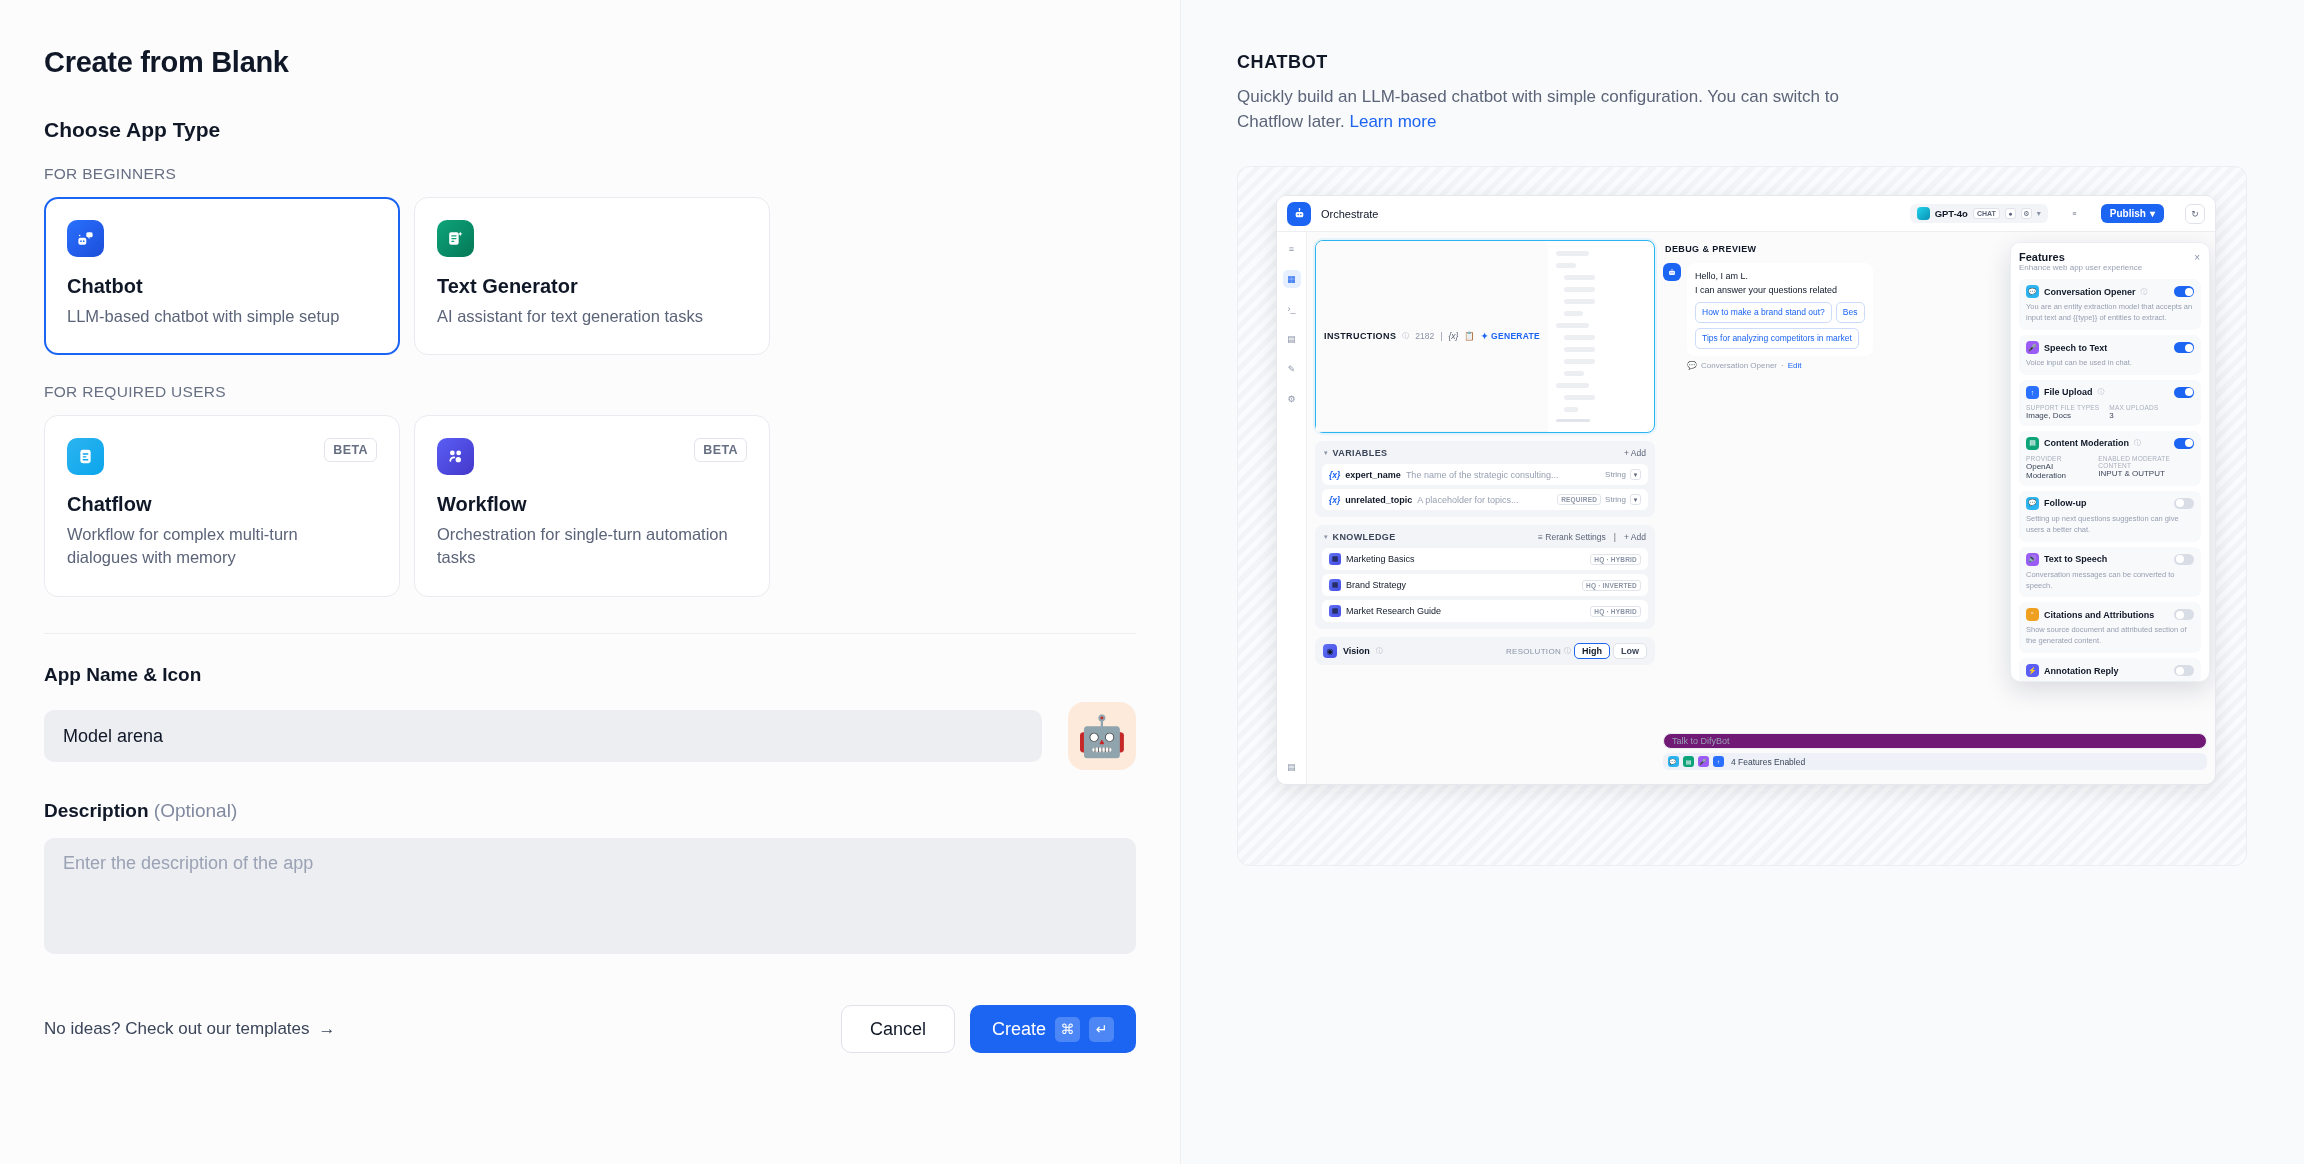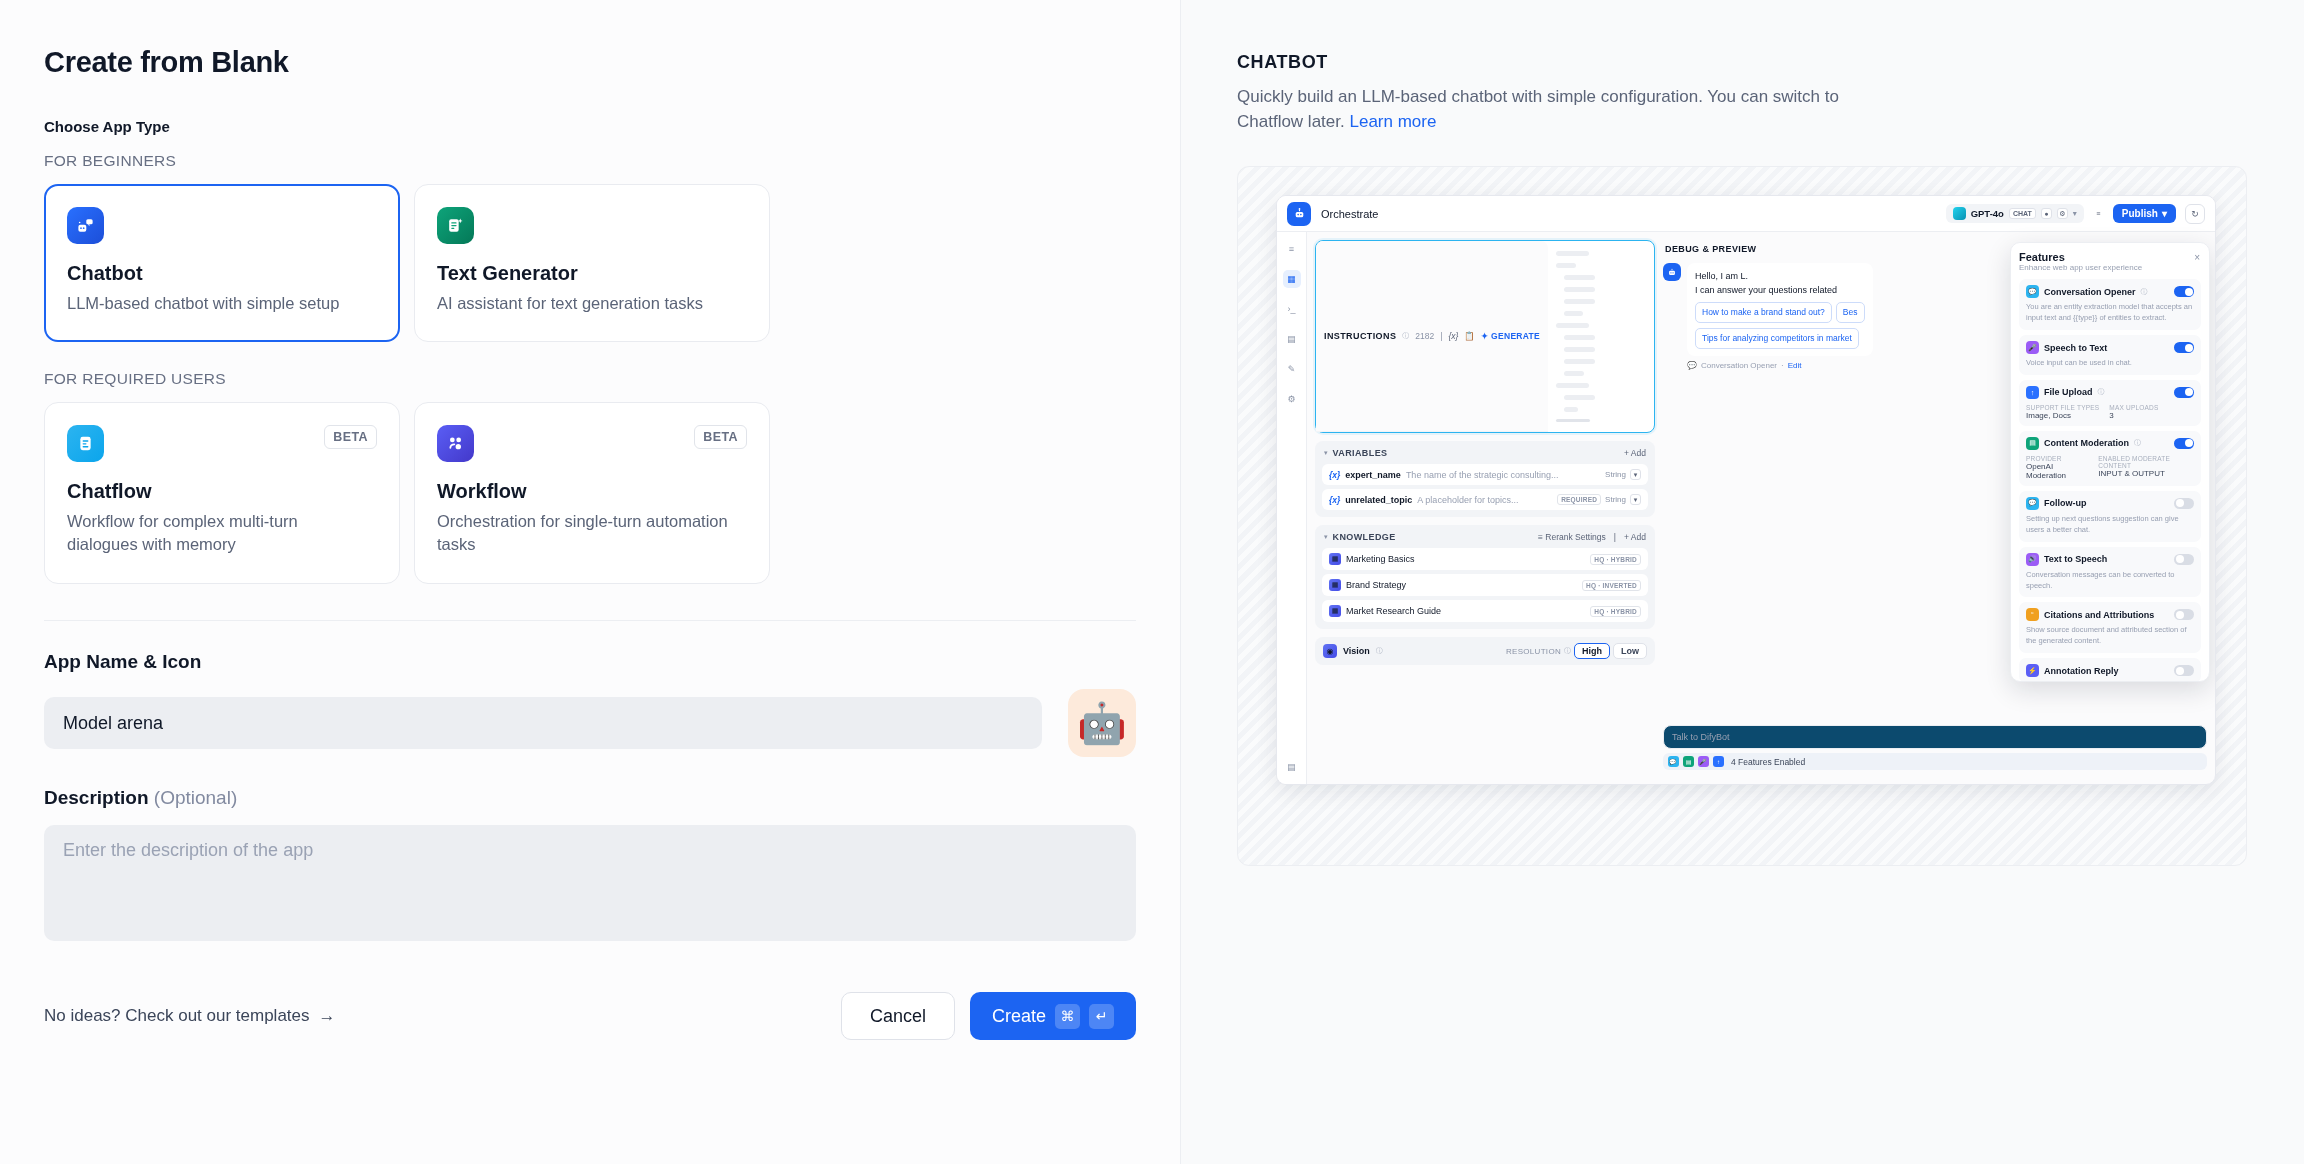--- a/index.html
+++ b/index.html
@@ -17,22 +17,22 @@
     width: 1180px; height: 100%;
     background: #fcfcfd;
     padding: 46px 44px 0 44px;
     position: relative;
   }
   .page-title {
     font-size: 29px; font-weight: 700; color: #101828;
     letter-spacing: -0.3px; margin-bottom: 39px;
   }
   .section-title {
-    font-size: 15px; font-weight: 600; color: #101828;
-    margin-bottom: 17px;
+    font-size: 21px; font-weight: 600; color: #101828;
+    margin-bottom: 23px;
   }
   .group-label {
     font-size: 15.5px; font-weight: 500; color: #676f83;
     letter-spacing: 0.3px; margin-bottom: 14px;
   }
 
   .card-row { display: flex; gap: 14px; }
   .card {
     background: #ffffff;
     border: 1px solid #e9ebf0;
@@ -159,21 +159,21 @@
   .mini-topbar {
     height: 36px; border-bottom: 1px solid #eceef2;
     display: flex; align-items: center; padding: 0 10px; gap: 10px;
     background: #fff;
   }
   .mini-logo {
     width: 24px; height: 24px; border-radius: 7px; background: #1c64f2;
     display:flex; align-items:center; justify-content:center; font-size:12px;
   }
   .mini-title { font-size: 11px; font-weight: 400; color: #101828; }
-  .mini-right { margin-left: auto; display: flex; align-items: center; gap: 9px; }
+  .mini-right { margin-left: auto; display: flex; align-items: center; gap: 21px; }
   .model-chip {
     display: flex; align-items: center; gap: 5px;
     background: #f2f4f7; border-radius: 6px; padding: 3px 7px;
   }
   .model-dot {
     width: 13px; height: 13px; border-radius: 4px;
     background: linear-gradient(135deg,#22d3ee,#0891b2);
   }
   .model-name { font-size: 9.5px; font-weight: 600; color: #101828; }
   .mini-tag {
@@ -269,22 +269,22 @@
             line-height:1.5; color:#101828; max-width:260px;}
   .chip-row { display:flex; gap:4px; flex-wrap:wrap; margin-top:5px;}
   .chip { border:1px solid #cddcfa; border-radius:5px; background:#fff;
           color:#1c64f2; font-size:8.5px; padding:3px 6px; white-space:nowrap;}
   .opener-note { font-size:8px;color:#98a0b2;margin:5px 0 0 24px;
                  display:flex;gap:4px;align-items:center;}
   .opener-edit { color:#1c64f2; }
   .chat-input {
     position:absolute; left:0; right:0; bottom: 6px;
   }
-  .chat-box { background:#0c4a6e;border:1px solid #eceef2;border-radius:8px;
-              height:24px;display:flex;align-items:center;padding:0 8px;
+  .chat-box { background:#701a75;border:1px solid #eceef2;border-radius:8px;
+              height:16px;display:flex;align-items:center;padding:0 8px;
               font-size:9px;color:#98a0b2;}
   .feat-bar { display:flex;align-items:center;gap:4px;margin-top:4px;
               background:#eef2f8;border-radius:6px;padding:3px 5px;}
   .fb-ic { width:11px;height:11px;border-radius:3px;
            display:flex;align-items:center;justify-content:center;font-size:6px;color:#fff;}
   .fb-label { font-size:8.5px;color:#3b4559;margin-left:3px;}
 
   
   .features {
     position:absolute; right:5px; top:46px; width: 200px; height: 440px;

